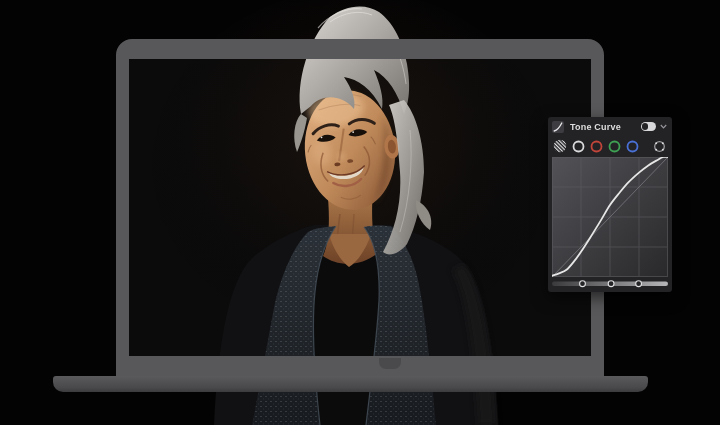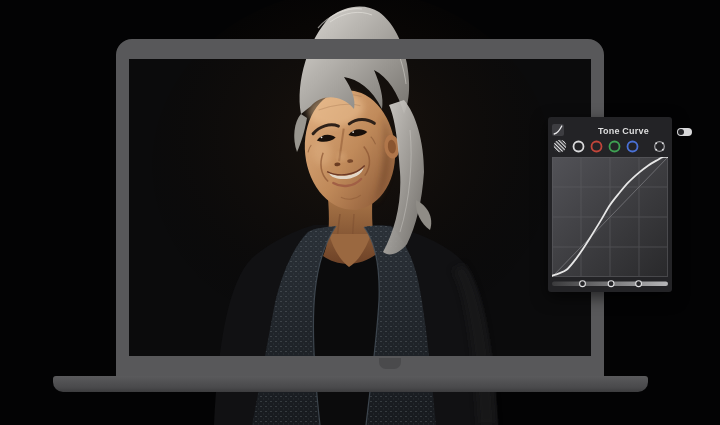--- a/index.html
+++ b/index.html
@@ -31,21 +31,21 @@
     background:#4a4a4c;border-radius:0 0 7px 7px;
   }
 
   
   .tc-panel{
     position:absolute;left:548px;top:117px;width:124px;height:175px;z-index:4;
     background:#232326;border-radius:3px;
     box-shadow:0 5px 16px rgba(0,0,0,.6);
     color:#dedede;
   }
-  .tc-header{display:flex;align-items:flex-end;height:19px;padding:0 5px 0 4px;gap:28px;}
+  .tc-header{display:flex;align-items:center;height:19px;padding:0 5px 0 4px;}
   .tc-curve-iconbox{
     width:12px;height:12px;background:#3d3d41;border-radius:2px;
     display:flex;align-items:center;justify-content:center;flex:0 0 auto;
   }
   .tc-title{font-size:9px;font-weight:bold;letter-spacing:.2px;margin-left:6px;white-space:nowrap;}
   .tc-toggle{
     margin-left:auto;width:15px;height:8.5px;border-radius:5px;background:#d8d8da;
     position:relative;flex:0 0 auto;cursor:pointer;
   }
   .tc-toggle .knob{

